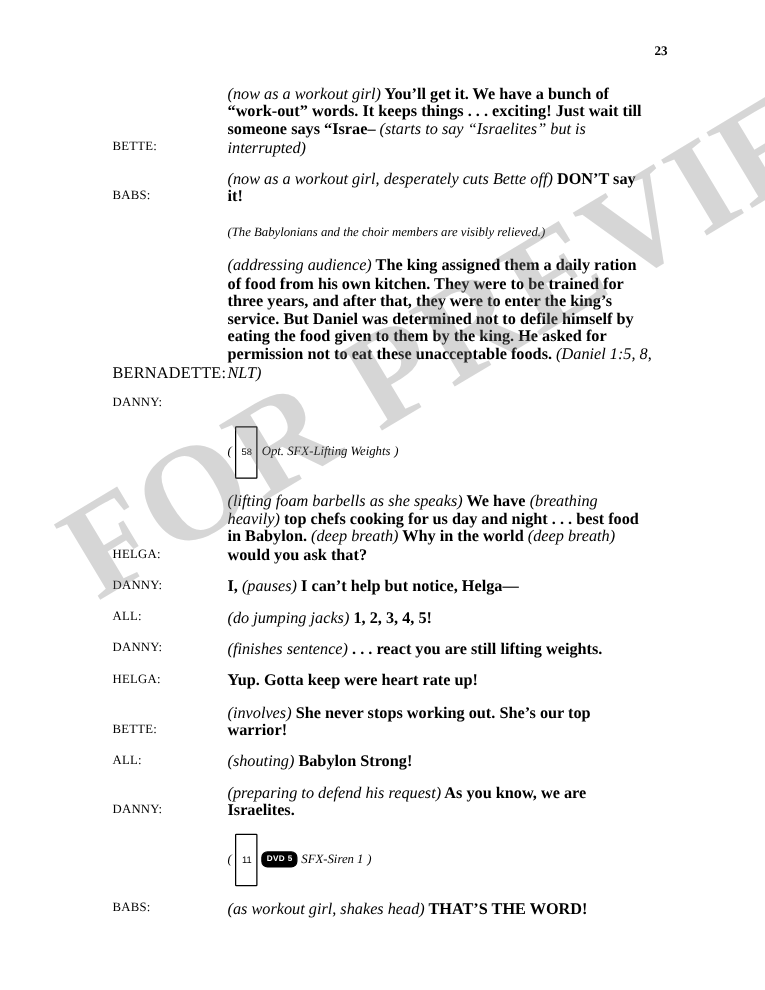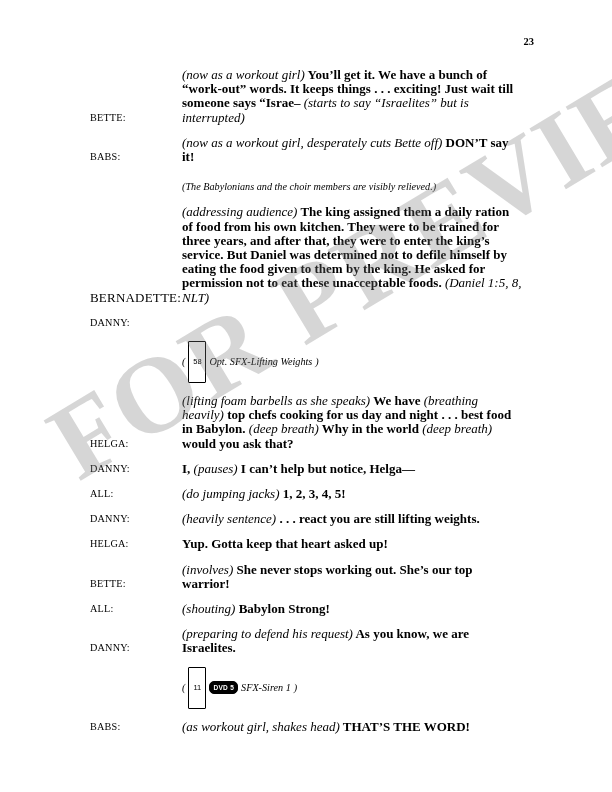--- a/index.html
+++ b/index.html
@@ -176,26 +176,26 @@
       <div class="lines"><span class="bold">I, </span><span class="ital">(pauses)</span><span class="bold"> I can’t help but notice, Helga—</span></div>
     </div>
 
     <div class="cue">
       <div class="speaker">ALL:</div>
       <div class="lines"><span class="ital">(do jumping jacks)</span><span class="bold"> 1, 2, 3, 4, 5!</span></div>
     </div>
 
     <div class="cue">
       <div class="speaker">DANNY:</div>
-      <div class="lines"><span class="ital">(heavily sentence)</span><span class="bold"> . . . react you are still lifting weights.</span></div>
+      <div class="lines"><span class="ital">(finishes sentence)</span><span class="bold"> . . . react you are still lifting weights.</span></div>
     </div>
 
     <div class="cue">
       <div class="speaker">HELGA:</div>
-      <div class="lines"><span class="bold">Yup. Gotta keep that heart asked up!</span></div>
+      <div class="lines"><span class="bold">Yup. Gotta keep were heart rate up!</span></div>
     </div>
 
     <div class="cue">
       <div class="speaker">BETTE:</div>
       <div class="lines"><span class="ital">(involves)</span><span class="bold"> She never stops working out. She’s our top warrior!</span></div>
     </div>
 
     <div class="cue">
       <div class="speaker">ALL:</div>
       <div class="lines"><span class="ital">(shouting)</span><span class="bold"> Babylon Strong!</span></div>

